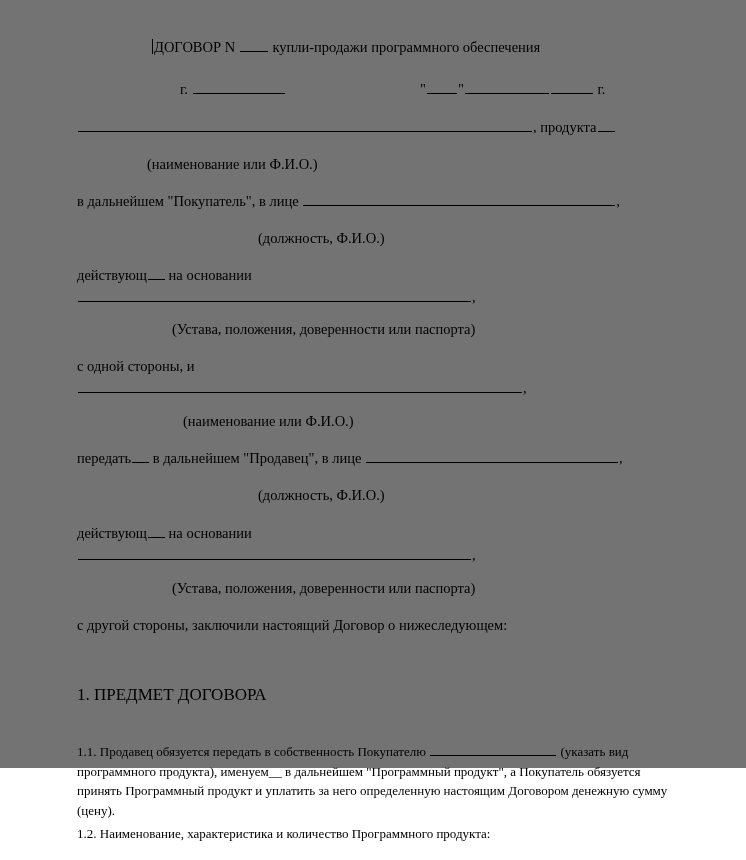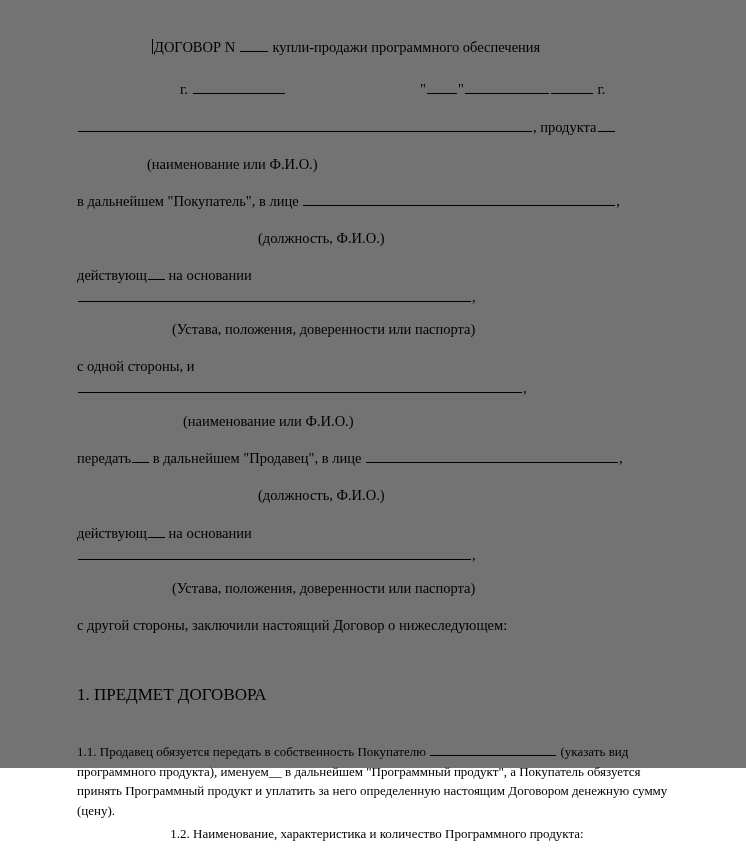--- a/index.html
+++ b/index.html
@@ -166,18 +166,18 @@
 
   <div class="heading" style="top:685px;">1. ПРЕДМЕТ ДОГОВОРА</div>
 
   <div class="para" style="top:742px;">
     <span>1.1.</span>
     <span>Продавец обязуется передать в собственность Покупателю</span>
     <span class="rule rule-prod"></span>
     <span>(указать вид программного продукта), именуем__ в дальнейшем "Программный продукт", а Покупатель обязуется принять Программный продукт и уплатить за него определенную настоящим Договором денежную сумму (цену).</span>
   </div>
 
-  <div class="para" style="top:824px;text-align:center;">
+  <div class="para" style="top:824px;">
     <span>1.2.</span>
     <span>Наименование, характеристика и количество Программного продукта:</span>
   </div>
 
 </div>
 
 </body></html>

